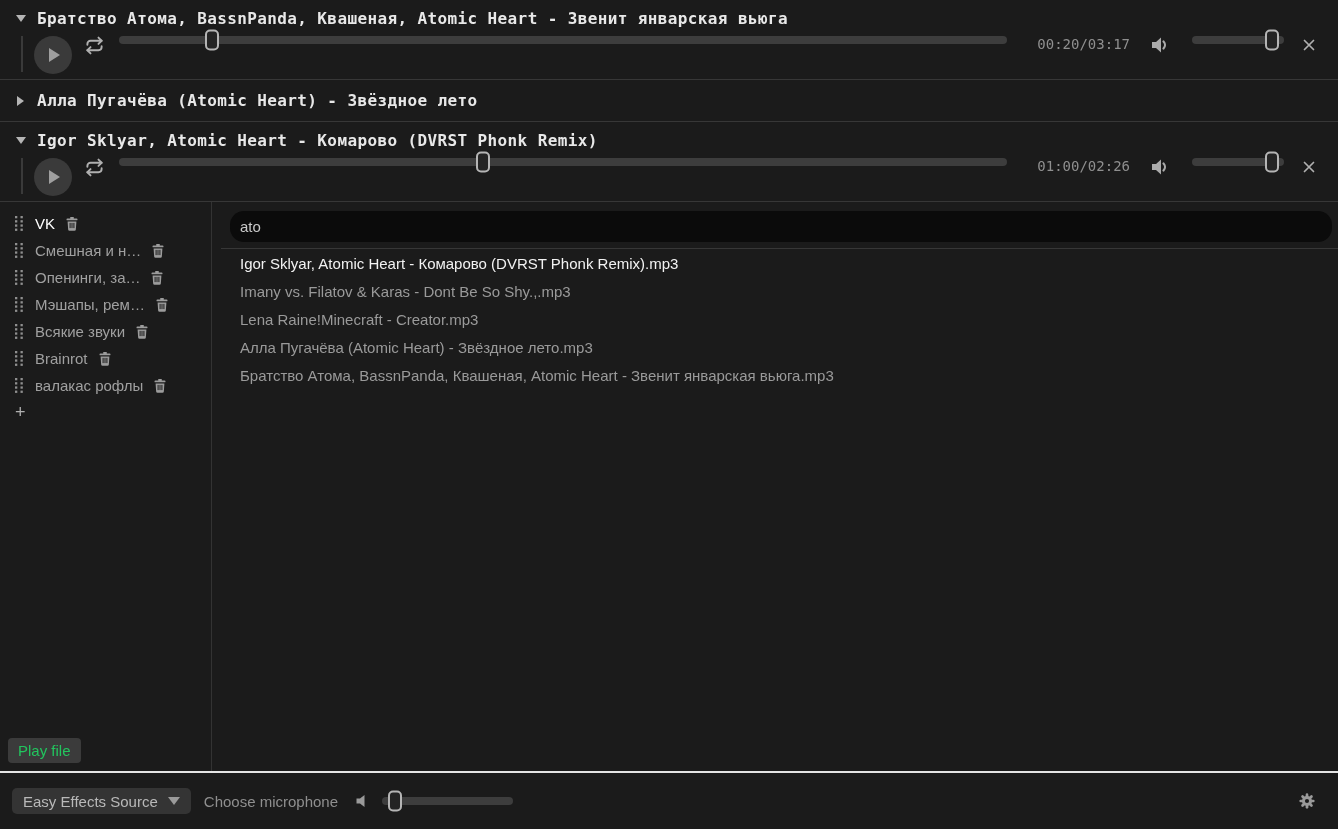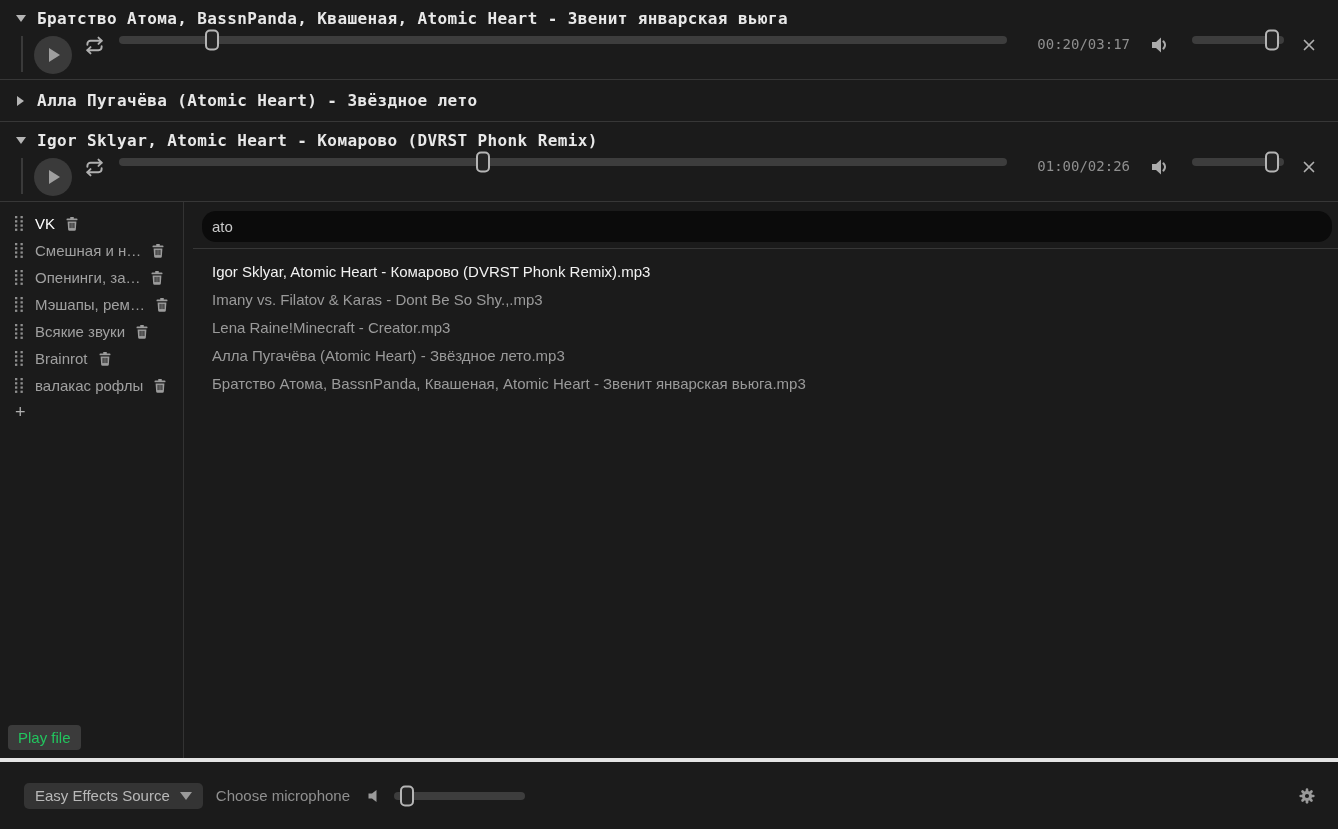--- a/index.html
+++ b/index.html
@@ -33,45 +33,45 @@
   }
   .seek{flex:1;margin-left:15px}
   .time{font-family:"DejaVu Sans Mono","Liberation Mono",monospace;font-size:14px;color:#8f8f8f;margin-left:30px;flex:none;white-space:nowrap}
   .vol-icon{margin-left:20px;flex:none;display:flex}
   .vol{width:92px;margin-left:22px;flex:none}
   .close-btn{margin-left:16px;background:none;border:none;padding:2px;display:flex;flex:none;cursor:pointer}
   .divider{height:1px;background:#373737;flex:none}
 
   
   .main{flex:1;display:flex;min-height:0}
-  .sidebar{width:184px;flex:none;border-right:1px solid #333;display:flex;flex-direction:column;padding-top:8px;box-sizing:border-box}
+  .sidebar{width:212px;flex:none;border-right:1px solid #333;display:flex;flex-direction:column;padding-top:8px;box-sizing:border-box}
   .tab{display:flex;align-items:center;height:27px;padding-left:15px;gap:11px;cursor:pointer}
   .handle{display:flex;flex:none}
   .tab-label{font-size:15px;color:#a0a0a0;white-space:nowrap;overflow:hidden}
   .tab.active .tab-label{color:#ffffff}
   .trash-btn{background:none;border:none;padding:0;display:flex;cursor:pointer;flex:none}
   .add-tab{height:27px;display:flex;align-items:center;padding-left:15px;color:#b0b0b0;font-size:18px;cursor:pointer}
   .sidebar-spacer{flex:1}
   .play-file-btn{
     margin:0 0 8px 8px;align-self:flex-start;background:#3b3b3b;color:#22c55e;border:none;border-radius:4px;
     font-size:15px;padding:4px 10px;font-family:inherit;cursor:pointer
   }
 
   .content{flex:1;display:flex;flex-direction:column;padding-left:18px;min-width:0}
   .search-input{
     margin-top:9px;height:31px;background:#0b0b0b;border:none;border-radius:14px;color:#c9c9c9;
     font-size:15px;padding:0 10px;width:calc(100% - 6px);box-sizing:border-box;font-family:inherit;outline:none
   }
   .search-divider{height:1px;background:#373737;margin:6px 0 0 -9px}
-  .file-list{margin-top:8px}
+  .file-list{}
   .file{height:28px;display:flex;align-items:center;padding-left:10px;font-size:15px;color:#9a9a9a;white-space:nowrap;cursor:pointer}
   .file.highlighted{color:#f2f2f2}
 
   
-  .bottom-bar{height:71px;flex:none;border-top:4px solid #e5e5e5;display:flex;align-items:center;padding:0 22px 0 24px;box-sizing:border-box}
+  .bottom-bar{height:58px;flex:none;border-top:2px solid #e5e5e5;display:flex;align-items:center;padding:0 22px 0 12px;box-sizing:border-box}
   .source-btn{
     display:flex;align-items:center;gap:10px;background:#343434;border:none;border-radius:5px;height:26px;
     padding:0 11px;color:#b9b9b9;font-size:15px;font-family:inherit;cursor:pointer
   }
   .dd-tri{width:0;height:0;border-left:6px solid transparent;border-right:6px solid transparent;border-top:8px solid #9a9a9a}
   .mic-label{margin-left:13px;font-size:15px;color:#8f8f8f}
   .mute-icon{margin-left:16px;display:flex}
   .mic-slider{width:131px;margin-left:12px;flex:none}
   .gear-btn{margin-left:auto;background:none;border:none;padding:0;display:flex;cursor:pointer}
 </style>

